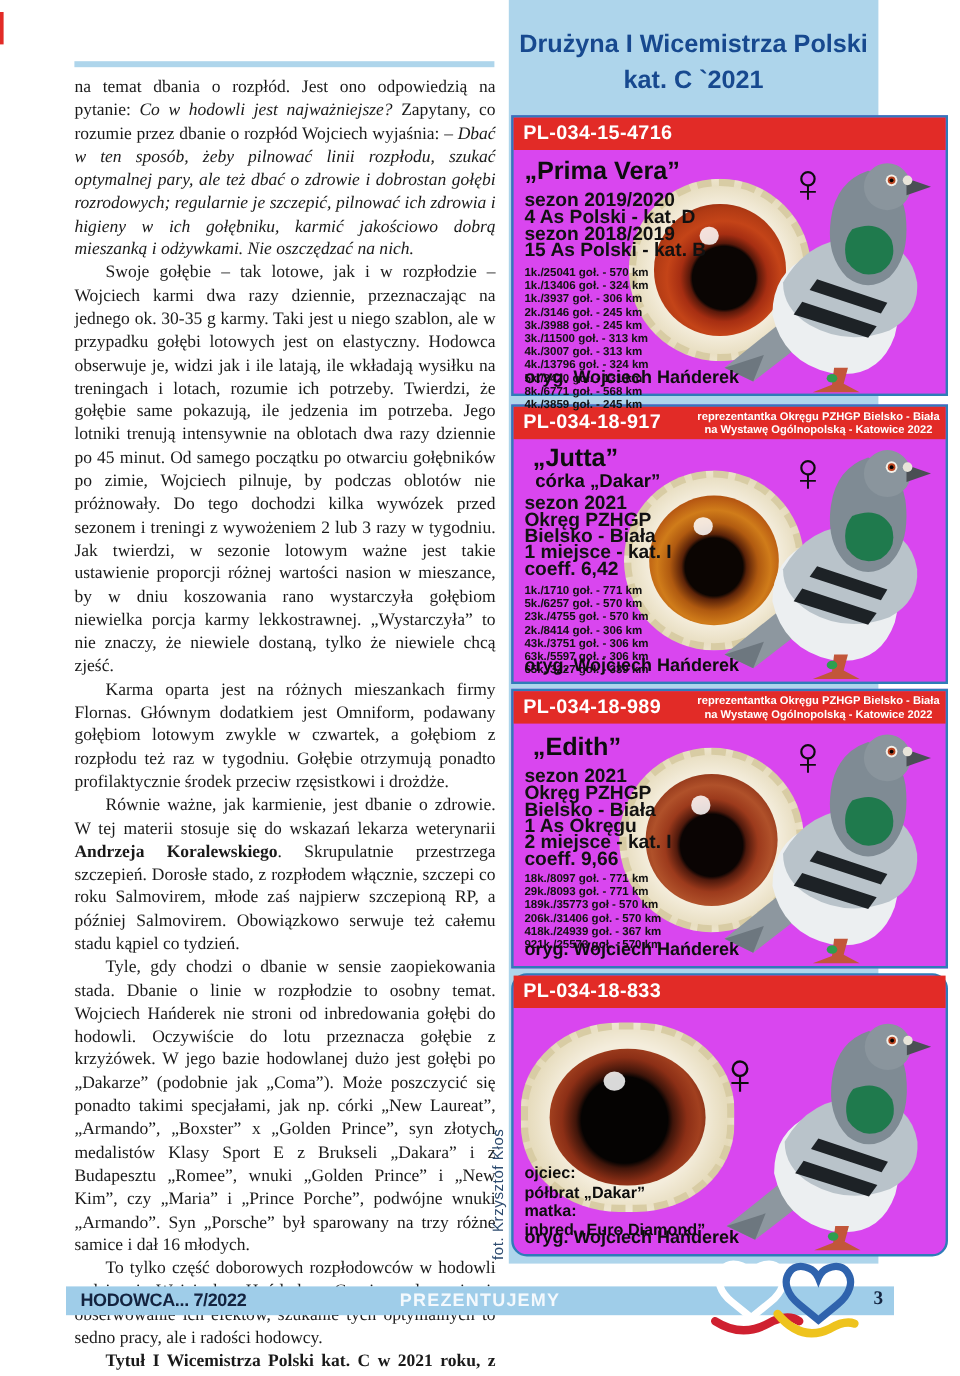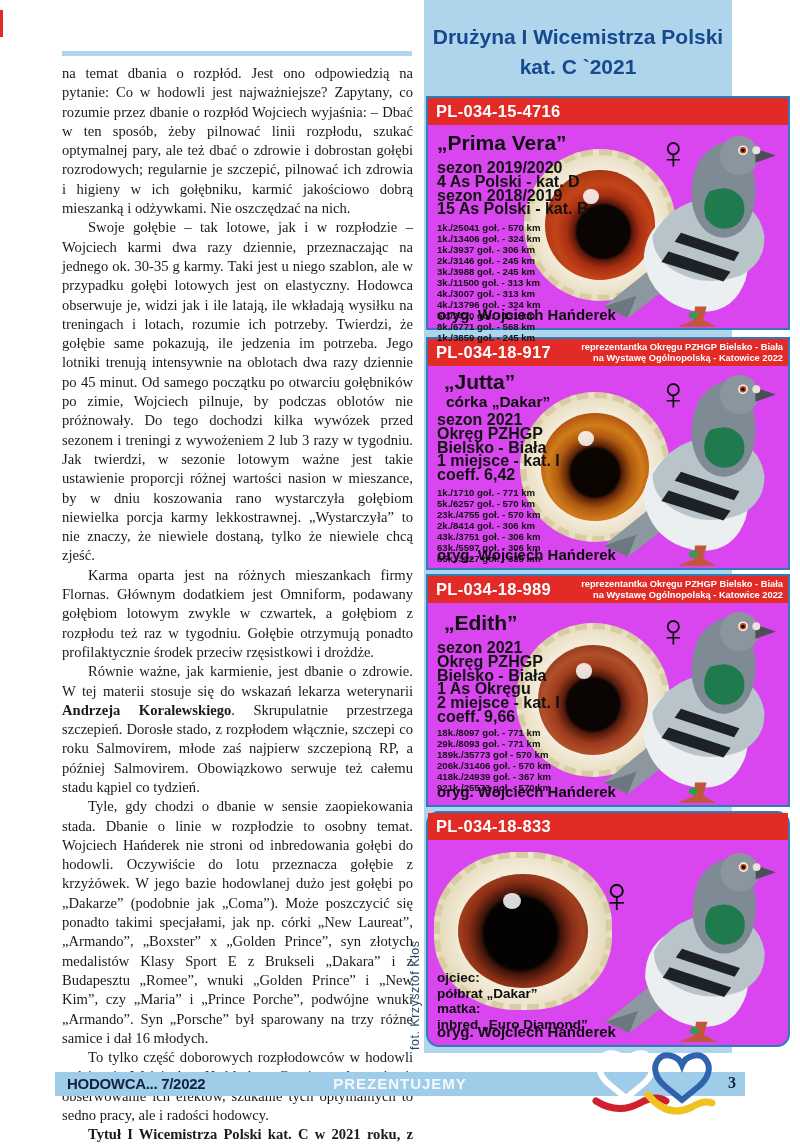--- a/index.html
+++ b/index.html
@@ -11,34 +11,34 @@
   #page{position:relative;width:800px;height:1147px;background:#fff;overflow:hidden;
          font-family:"Liberation Sans",sans-serif;}
 
   
   #edge-mark{position:absolute;left:0;top:10px;width:3px;height:27px;background:var(--red);}
   #col-rule{position:absolute;left:62px;top:51px;width:350px;height:5px;background:var(--panel);}
   #article{position:absolute;left:62px;top:64px;width:351px;text-align:justify;color:var(--ink);
            font-family:"Liberation Serif",serif;font-size:14.6px;line-height:19.3px;}
   #article p{margin:0;}
   #article p.indent{text-indent:26px;}
-  #article .it{}
+  #article .it{font-style:italic;}
   #article .bd{font-weight:bold;}
 
   
   #panel{position:absolute;left:424px;top:0;width:308px;height:1053px;background:var(--panel);}
   #panel-title{position:absolute;left:0;top:22px;width:100%;text-align:center;
                color:var(--title-blue);font-weight:bold;font-size:21px;line-height:30px;}
 
   
   .card{position:absolute;left:2px;width:364px;background:#d946ef;border:2px solid var(--card-border);}
   .card-header{display:flex;align-items:center;justify-content:space-between;height:27px;
                background:var(--red);color:#fff;padding:0 5px 0 8px;}
   .ring-no{font-weight:bold;font-size:16.5px;letter-spacing:.3px;white-space:nowrap;}
-  .banner{text-align:right;font-weight:bold;font-size:9.3px;line-height:10.5px;white-space:nowrap;}
+  .banner{text-align:center;font-weight:bold;font-size:9.3px;line-height:10.5px;white-space:nowrap;}
   .card-body{position:relative;}
   .bird-name{position:absolute;left:9px;font-weight:bold;font-size:21px;color:#0d0d0d;z-index:4;}
   .bird-sub{position:absolute;left:18px;font-weight:bold;font-size:15.5px;color:#0d0d0d;z-index:4;}
   .info{position:absolute;left:9px;font-weight:bold;font-size:16px;line-height:13.8px;color:#111;z-index:4;}
   .results{position:absolute;left:9px;font-weight:bold;font-size:9.6px;line-height:11px;color:#111;z-index:4;}
   .origin{position:absolute;left:9px;font-weight:bold;font-size:15px;color:#0d0d0d;z-index:4;}
   .pedigree{position:absolute;left:9px;font-weight:bold;font-size:13.5px;line-height:15.5px;color:#0d0d0d;z-index:4;}
   .sex{position:absolute;font-size:46px;line-height:1;color:#0c0c0c;z-index:3;font-weight:400;}
 
   
@@ -145,21 +145,21 @@
             <div>1k./25041 goł. - 570 km</div>
             <div>1k./13406 goł. - 324 km</div>
             <div>1k./3937 goł. - 306 km</div>
             <div>2k./3146 goł. - 245 km</div>
             <div>3k./3988 goł. - 245 km</div>
             <div>3k./11500 goł. - 313 km</div>
             <div>4k./3007 goł. - 313 km</div>
             <div>4k./13796 goł. - 324 km</div>
             <div>5k./2420 goł. - 131 km</div>
             <div>8k./6771 goł. - 568 km</div>
-            <div>1k./3859 goł. - 245 km</div>
+            <div>4k./3859 goł. - 245 km</div>
           </div>
         <div class="origin" style="top:181px;">oryg. Wojciech Hańderek</div>
       </div>
     </div>
 
     <div class="card" style="top:337px;height:233px;">
       <div class="card-header">
         <span class="ring-no">PL-034-18-917</span>
         <span class="banner">
           <span style="display:block">reprezentantka Okręgu PZHGP Bielsko - Biała</span>

